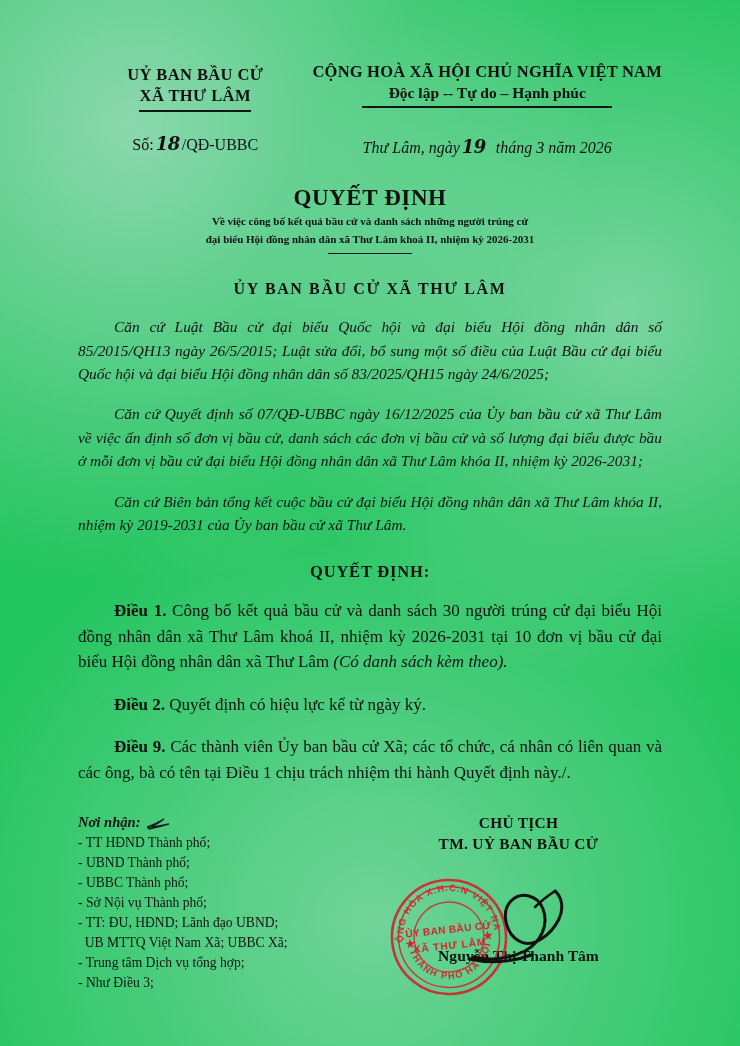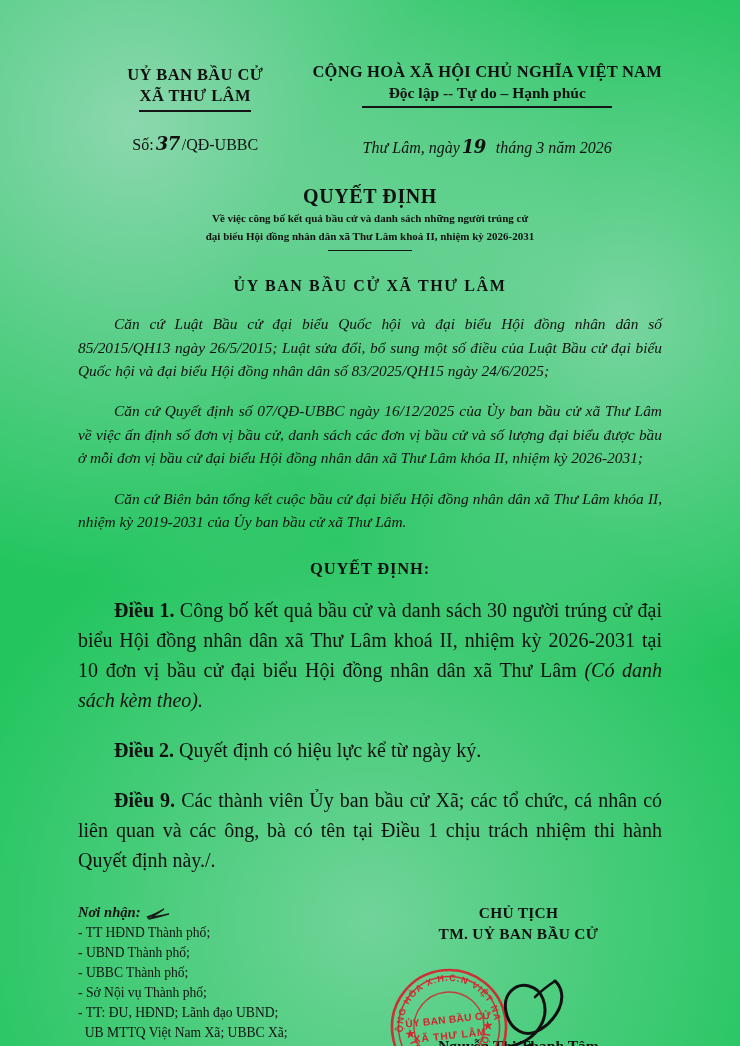--- a/index.html
+++ b/index.html
@@ -99,21 +99,21 @@
     white-space: nowrap;
   }
 
   
   .title-block {
     text-align: center;
     margin-top: 28px;
   }
   .title-main {
     font-weight: bold;
-    font-size: 20px;
+    font-size: 23px;
     letter-spacing: 0.6px;
   }
   .title-sub {
     font-weight: bold;
     font-size: 11px;
     line-height: 1.42;
     margin-top: 3px;
     padding: 0 6px;
   }
   .rule-title {
@@ -141,21 +141,21 @@
     margin-top: 17px;
   }
   .decide-word {
     text-align: center;
     font-weight: bold;
     font-size: 16.5px;
     letter-spacing: 0.8px;
     margin-top: 26px;
   }
   .article {
-    font-size: 20px;
+    font-size: 17px;
     line-height: 1.5;
     text-align: justify;
     text-indent: 36px;
     margin-top: 16px;
   }
   .article b { font-weight: bold; }
   .article i { font-style: italic; }
 
   
   .footer {
@@ -234,21 +234,21 @@
 
 <div class="page">
   <div class="paper-noise"></div>
   <div class="content">
 
     <div class="header">
       <div class="header-left">
         <div class="org-name">UỶ BAN BẦU CỬ</div>
         <div class="org-name">XÃ THƯ LÂM</div>
         <div class="rule-short"></div>
-        <div class="doc-number"><span>Số:</span><span class="handwritten">37</span><span>/QĐ-UBBC</span></div>
+        <div class="doc-number"><span>Số:</span><span class="handwritten">18</span><span>/QĐ-UBBC</span></div>
       </div>
       <div class="header-right">
         <div class="nation-line">CỘNG HOÀ XÃ HỘI CHỦ NGHĨA VIỆT NAM</div>
         <div class="motto-line">Độc lập -- Tự do – Hạnh phúc</div>
         <div class="rule-national"></div>
         <div class="place-date"><span>Thư Lâm, ngày</span><span class="handwritten">19</span>&nbsp;&nbsp;<span>tháng 3 năm 2026</span></div>
       </div>
     </div>
 
     <div class="title-block">

